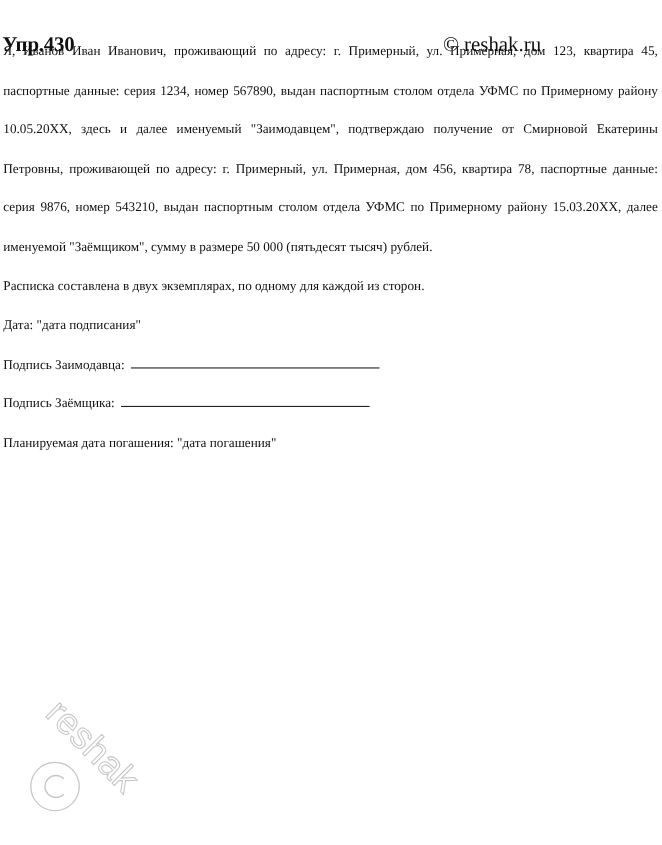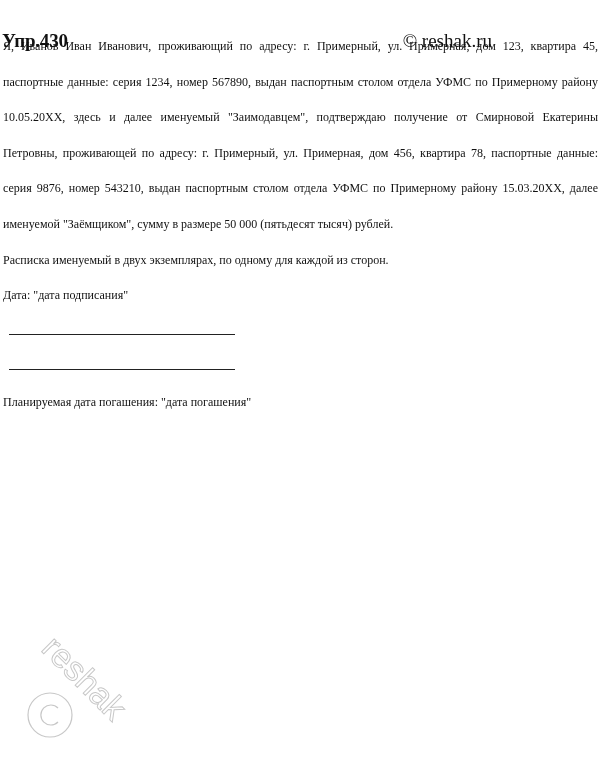--- a/index.html
+++ b/index.html
@@ -39,27 +39,27 @@
 </head>
 <body>
 
 <div class="header">
   <span class="ex-title">Упр.430</span>
   <span class="copyright">© reshak.ru</span>
 </div>
 
 <div class="doc">
   <p>Я, Иванов Иван Иванович, проживающий по адресу: г. Примерный, ул. Примерная, дом 123, квартира 45, паспортные данные: серия 1234, номер 567890, выдан паспортным столом отдела УФМС по Примерному району 10.05.20XX, здесь и далее именуемый "Заимодавцем", подтверждаю получение от Смирновой Екатерины Петровны, проживающей по адресу: г. Примерный, ул. Примерная, дом 456, квартира 78, паспортные данные: серия 9876, номер 543210, выдан паспортным столом отдела УФМС по Примерному району 15.03.20XX, далее именуемой "Заёмщиком", сумму в размере 50 000 (пятьдесят тысяч) рублей.</p>
-  <p>Расписка именуемый в двух экземплярах, по одному для каждой из сторон.</p>
+  <p>Расписка составлена в двух экземплярах, по одному для каждой из сторон.</p>
   <p class="sig">Дата: "дата подписания"</p>
   <p class="sig">
-    <span class="line-blank" style="width:226px"></span>
+    <span>Подпись Заимодавца:</span><span class="line-blank" style="width:226px"></span>
   </p>
   <p class="sig">
-    <span class="line-blank" style="width:226px"></span>
+    <span>Подпись Заёмщика:</span><span class="line-blank" style="width:226px"></span>
   </p>
   <p class="sig">Планируемая дата погашения: "дата погашения"</p>
 </div>
 
 <svg class="watermark" viewBox="0 0 150 150" xmlns="http://www.w3.org/2000/svg">
   <g fill="none" stroke="#9a9a9a" stroke-width="1.2">
     <circle cx="40" cy="105" r="22"></circle>
     <path d="M48 98 a10 10 0 1 0 0 14"></path>
   </g>
   <text x="0" y="0" transform="translate(30,40) rotate(45)" font-family="Liberation Sans, sans-serif" font-size="34" fill="none" stroke="#9a9a9a" stroke-width="1">reshak</text>

